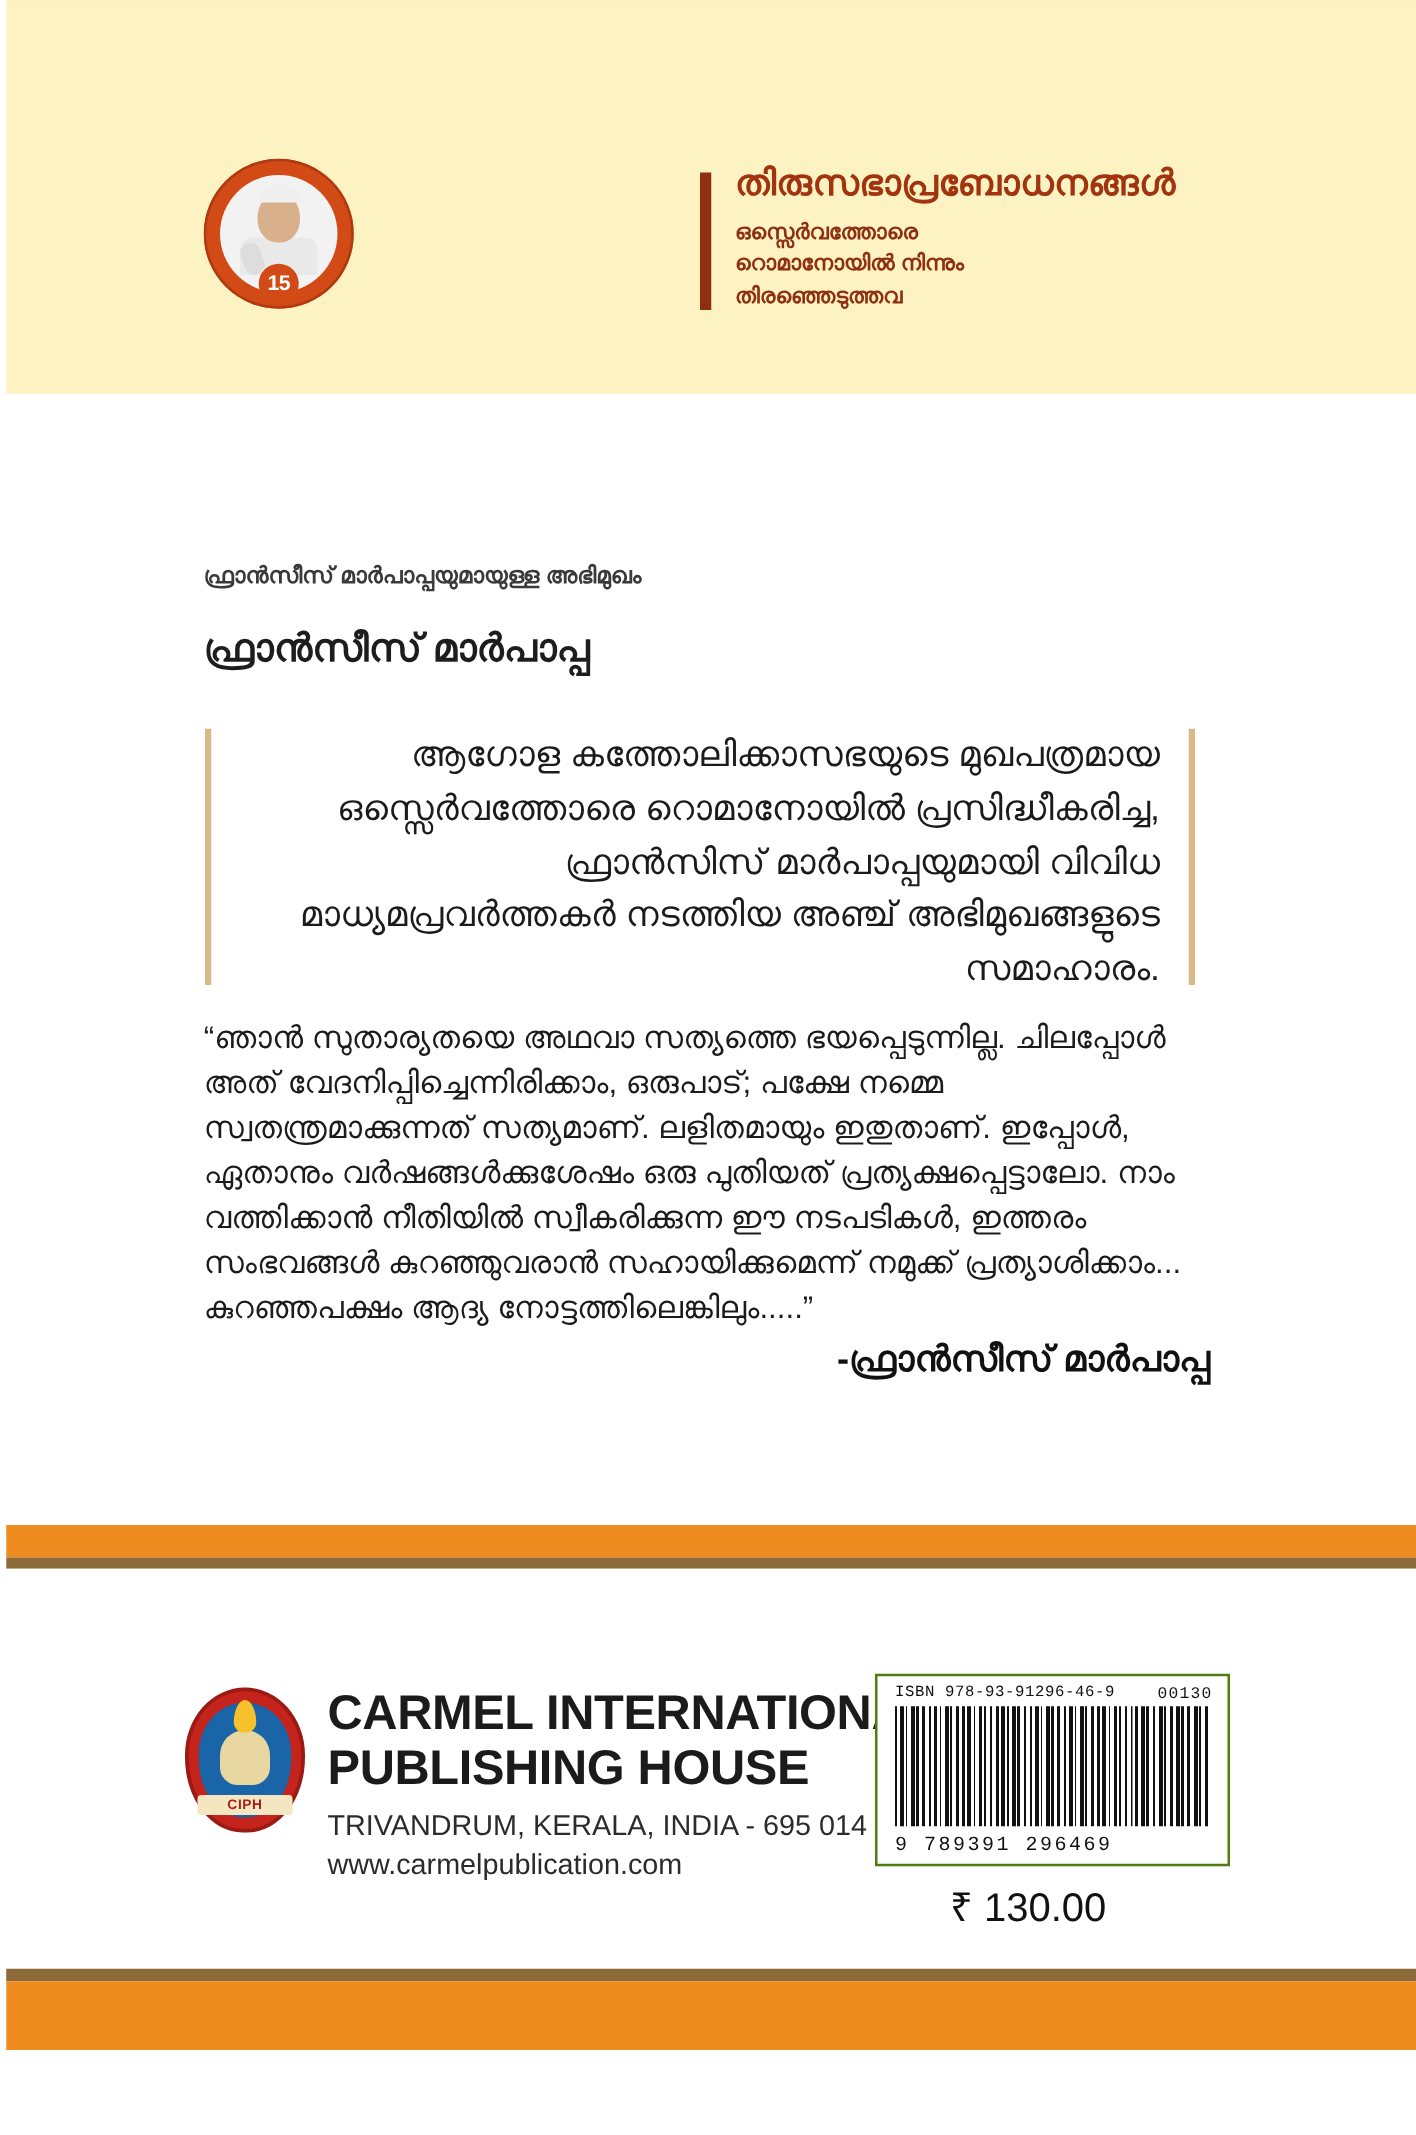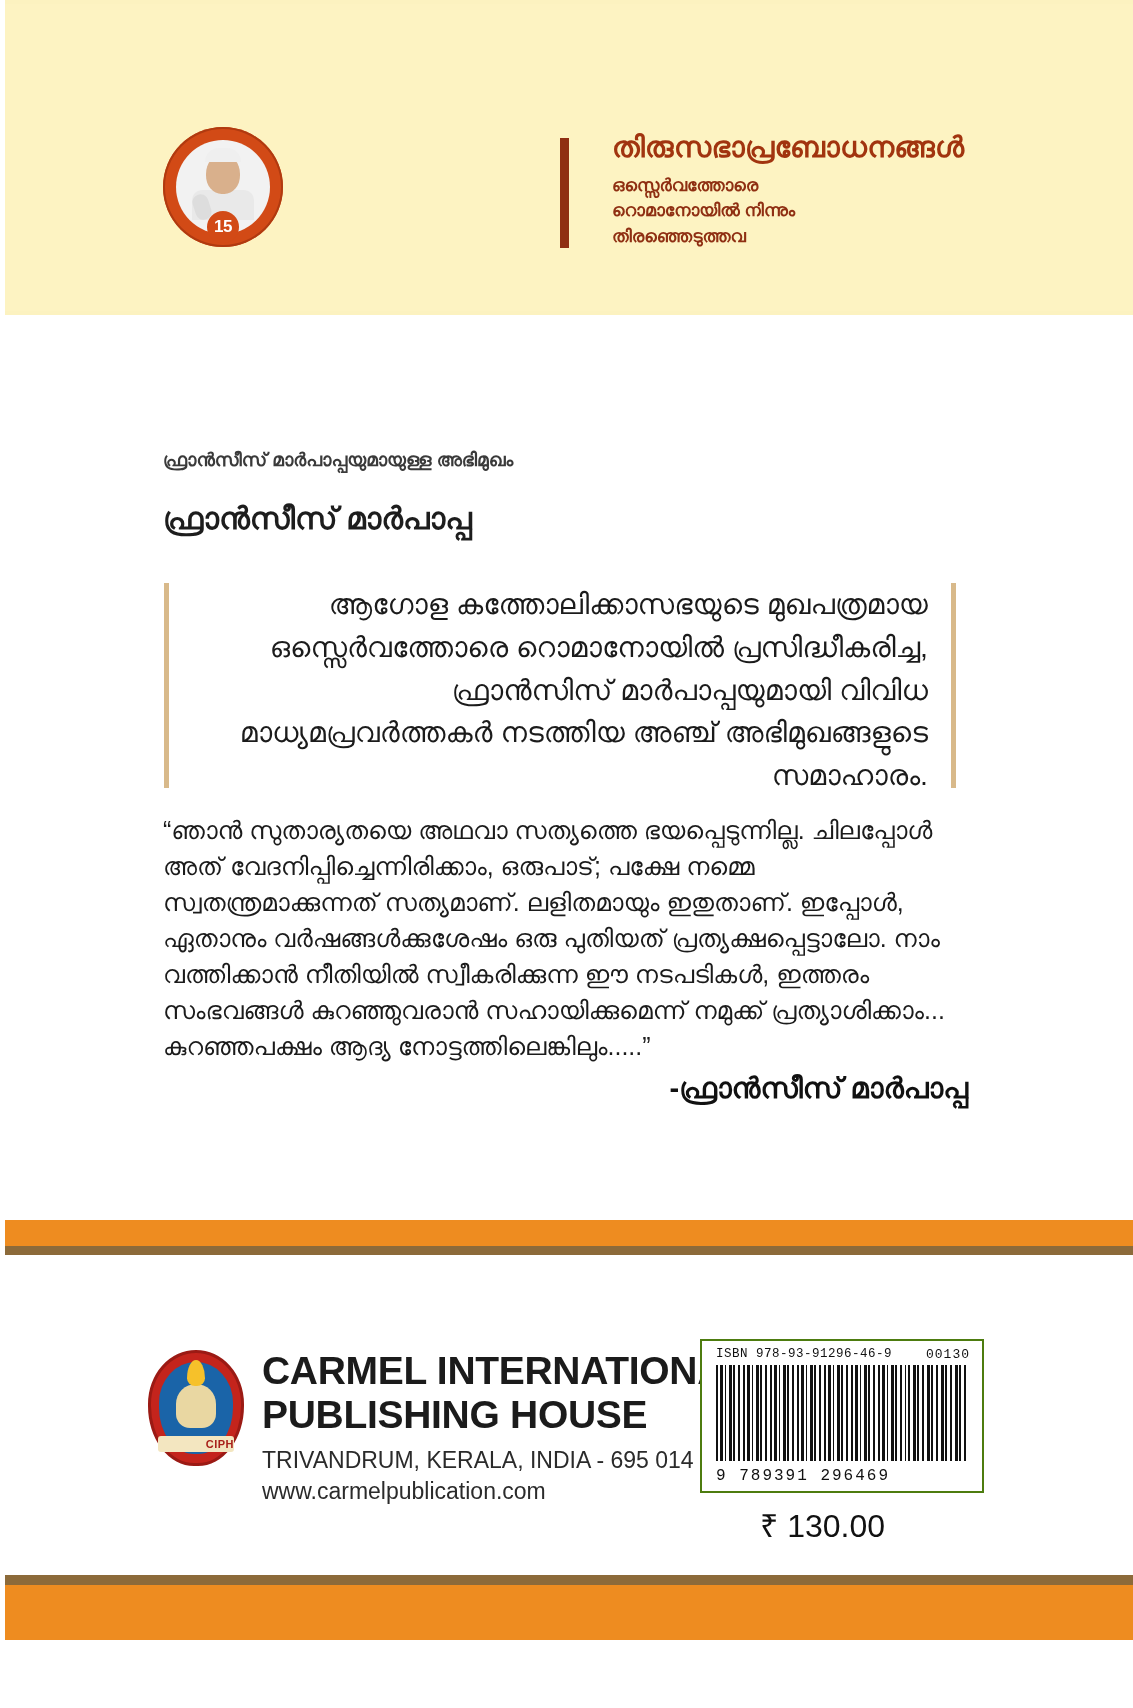--- a/index.html
+++ b/index.html
@@ -115,21 +115,20 @@
     text-align: center;
     letter-spacing: -0.5px;
   }
 
   
   .series-block {
     position: absolute;
     left: 560px;
     top: 132px;
     width: 420px;
-    padding-left: 24px;
   }
   .series-bar {
     position: absolute;
     left: 0px;
     top: 6px;
     width: 9px;
     height: 110px;
     background: #8f2f12;
   }
   .series-title {
@@ -299,21 +298,21 @@
   .pub-logo .ribbon {
     position: absolute;
     left: 10px; bottom: 14px;
     right: 10px;
     height: 16px;
     background: #f3e6c0;
     border-radius: 3px;
     color: #a8201a;
     font-size: 11px;
     font-weight: bold;
-    text-align: right;
+    text-align: center;
     line-height: 16px;
     letter-spacing: 0.5px;
     margin-top: 20px;
   }
 
   .pub-name {
     position: absolute;
     left: 262px;
     top: 94px;
     color: #1b1b1b;

